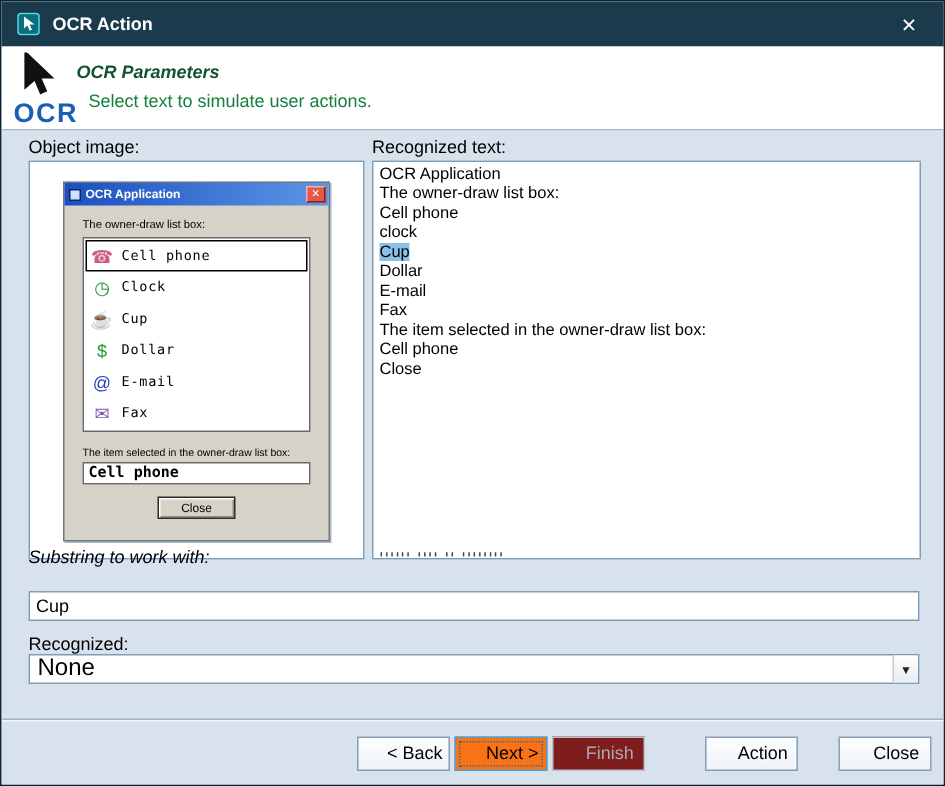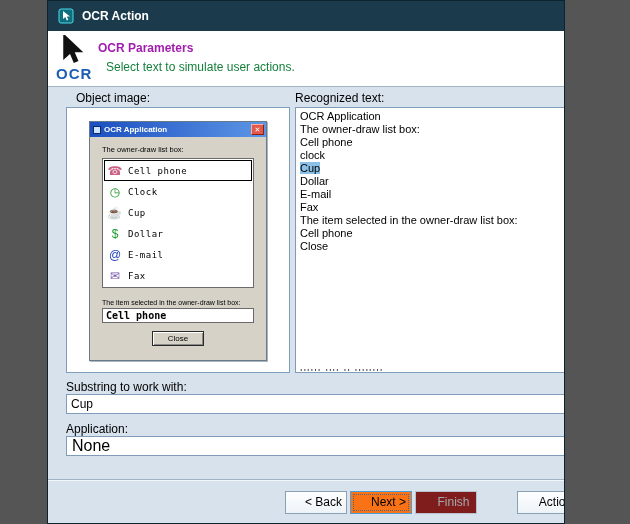--- a/index.html
+++ b/index.html
@@ -1,39 +1,39 @@
 <!DOCTYPE html>
 <html><head>
 <meta charset="utf-8">
 <style>
   * { box-sizing: border-box; margin: 0; padding: 0; }
   html,body { background:#555; }
   body { font-family:"Liberation Sans", sans-serif; }
-  .dialog{ position:relative; width:518px; height:524px; background:#d8e2ec; border:1px solid #0c2330; overflow:hidden;margin-left:47px; }
+  .dialog{ position:relative; width:630px; height:524px; background:#d8e2ec; border:1px solid #0c2330; overflow:hidden; }
 
   
   .titlebar{ position:absolute; left:0; top:0; width:630px; height:30px; background:#1b3a4c; display:flex; align-items:center; padding:0 10px; }
   .titlebar .appicon{ width:16px; height:16px; margin-right:8px; flex:0 0 auto; }
   .titlebar .title{ color:#fff; font-size:12px; font-weight:bold; flex:1; }
   .titlebar .close{ color:#fff; font-size:13px; width:30px; height:30px; display:flex; align-items:center; justify-content:center; cursor:default; }
 
   
   .header{ position:absolute; left:0; top:30px; width:630px; height:56px; background:#ffffff; border-bottom:1px solid #a4b4c2; }
   .logo{ position:absolute; left:8px; top:4px; width:42px; height:48px; }
   .logo svg{ position:absolute; left:6px; top:0; }
-  .logo .ocr-text{ position:absolute; left:0px; top:30px; color:#1a5fb4; font-weight:bold; font-size:15px; letter-spacing:1px; }
-  .h-title{ position:absolute; left:50px; top:10px; font-size:12px; font-weight:bold; color:#a21caf; }
+  .logo .ocr-text{ position:absolute; left:0px; top:30px; color:#1a5fb4; font-weight:bold; font-size:18px; letter-spacing:1px; }
+  .h-title{ position:absolute; left:50px; top:10px; font-size:12px; font-weight:bold; color:#14532d;font-style:italic; }
   .h-sub{ position:absolute; left:58px; top:29px; font-size:12px; color:#15803d; }
 
   
   .body{ position:absolute; left:0; top:86px; width:630px; height:392px; background:#d8e2ec; }
   .field-label{ position:absolute; font-size:12px; color:#000; }
-  .lbl-object{ left:28px; top:4px; }
+  .lbl-object{ left:18px; top:4px; }
   .lbl-recognized{ left:247px; top:4px; }
-  .lbl-substring{ left:18px; top:293px; }
+  .lbl-substring{ left:18px; top:277px;font-style:italic; }
   .lbl-preferences{ left:18px; top:335px; }
 
   .image-panel{ position:absolute; left:18px; top:20px; width:224px; height:266px; background:#ffffff; border:1px solid #7f9db9; overflow:hidden; }
 
   .rec-box{ position:absolute; left:247px; top:20px; width:366px; height:266px; background:#ffffff; border:1px solid #7f9db9; overflow:hidden; padding:2px 0 0 0; }
   .rec-row{ height:13px; line-height:13px; font-size:11px; padding-left:4px; white-space:nowrap; }
   .rec-row .sel{ background:#8bc0e8; }
   .rec-partial{ position:absolute; left:4px; bottom:1px; height:6px; overflow:hidden; font-size:11px; line-height:12px; color:#444; letter-spacing:1px; }
 
   .text-input{ position:absolute; left:18px; top:307px; width:594px; height:20px; background:#fff; border:1px solid #7f9db9; font:12px "Liberation Sans", sans-serif; padding:0 4px; }
@@ -149,21 +149,21 @@
         <div class="rec-row"><span>Fax</span></div>
         <div class="rec-row"><span>The item selected in the owner-draw list box:</span></div>
         <div class="rec-row"><span>Cell phone</span></div>
         <div class="rec-row"><span>Close</span></div>
         <div class="rec-partial">uuu uu u uuuu</div>
     </div>
 
     <span class="field-label lbl-substring">Substring to work with:</span>
     <input class="text-input" type="text" value="Cup" style="">
 
-    <span class="field-label lbl-preferences">Application:</span>
+    <span class="field-label lbl-preferences">Recognized:</span>
     <div class="combobox">
       <span class="val">None</span>
       <span class="arrow">▼</span>
     </div>
   </div>
 
   <div class="footer">
     <div class="btn btn-back">&lt; Back</div>
     <div class="btn btn-next">Next &gt;</div>
     <div class="btn btn-finish">Finish</div>

